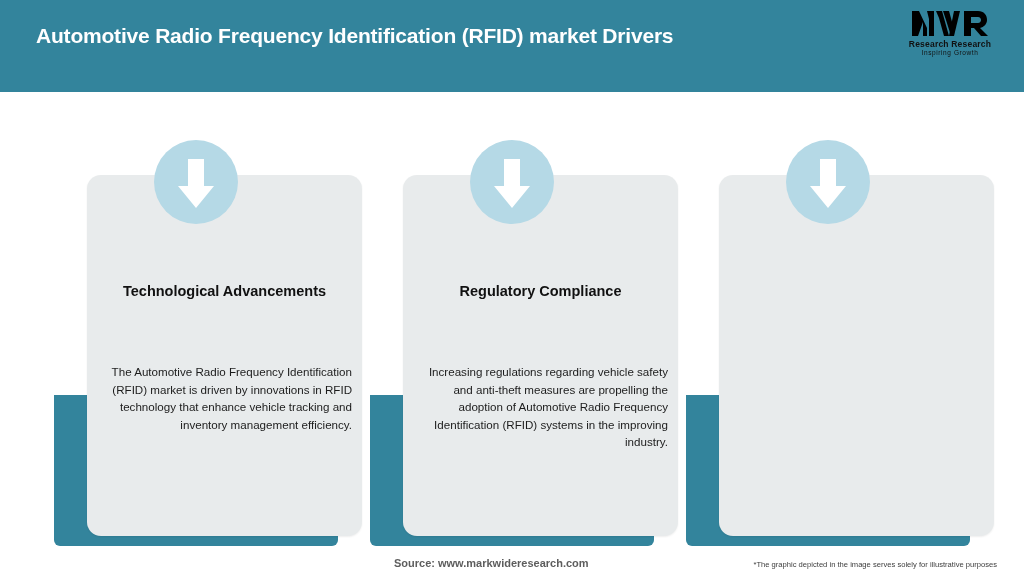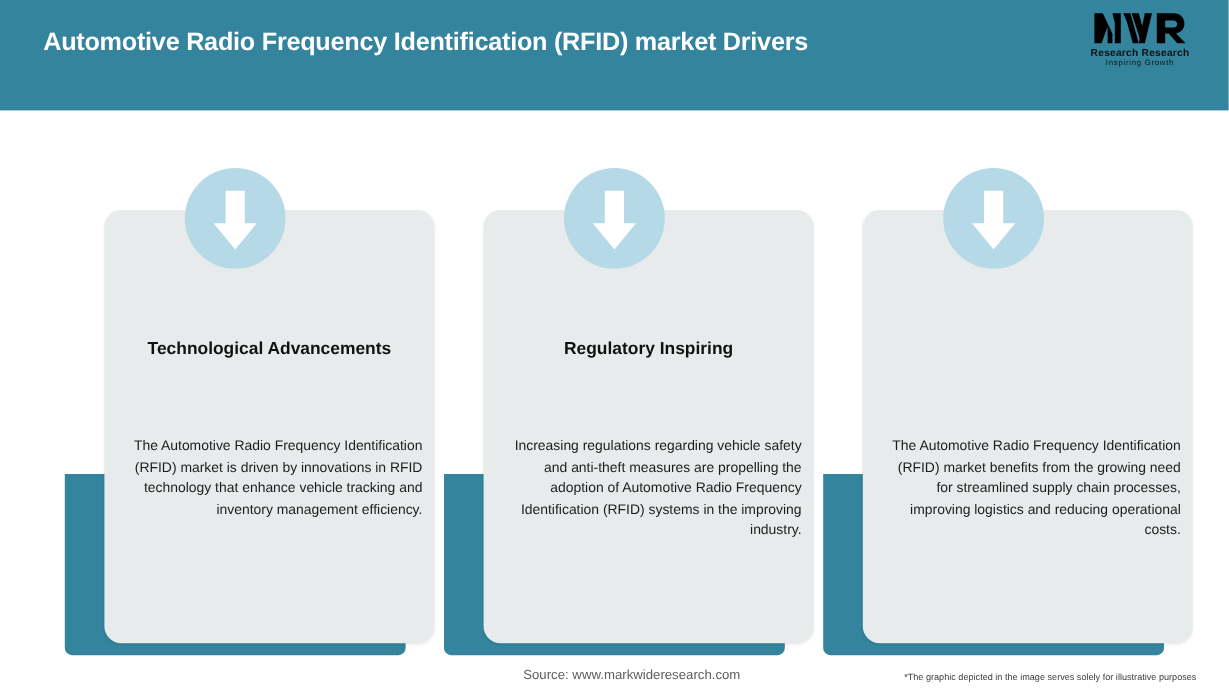--- a/index.html
+++ b/index.html
@@ -128,24 +128,23 @@
     line-height: 17.6px;
     text-align: right;
   }
 
   
   #footer-source {
     position: absolute;
     left: 394px;
     top: 557px;
     font-size: 11px;
-    font-weight: normal;
+    font-weight: bold;
     color: #5d5d5d;
     white-space: nowrap;
-    margin-left: 42px;
   }
   #footer-disclaimer {
     position: absolute;
     right: 27px;
     top: 560px;
     font-size: 7.6px;
     color: #3d3d3d;
     white-space: nowrap;
   }
 </style>
@@ -183,34 +182,33 @@
   <div class="card-icon">
     <svg width="84" height="84" viewBox="0 0 84 84">
       <polygon fill="#ffffff" points="42,68 24,46 34,46 34,19 50,19 50,46 60,46"></polygon>
     </svg>
   </div>
 </div>
 
 <div class="card-wrap" id="card-wrap-1">
   <div class="card-frame"></div>
   <div class="card-body">
-    <div class="card-heading">Regulatory Inspiring</div>
+    <div class="card-heading">Regulatory Compliance</div>
     <div class="card-text">Increasing regulations regarding vehicle safety and anti-theft measures are propelling the adoption of Automotive Radio Frequency Identification (RFID) systems in the improving industry.</div>
   </div>
   <div class="card-icon">
     <svg width="84" height="84" viewBox="0 0 84 84">
       <polygon fill="#ffffff" points="42,68 24,46 34,46 34,19 50,19 50,46 60,46"></polygon>
     </svg>
   </div>
 </div>
 
 <div class="card-wrap" id="card-wrap-2">
   <div class="card-frame"></div>
   <div class="card-body">
-    <div class="card-text">The Automotive Radio Frequency Identification (RFID) market benefits from the growing need for streamlined supply chain processes, improving logistics and reducing operational costs.</div>
   </div>
   <div class="card-icon">
     <svg width="84" height="84" viewBox="0 0 84 84">
       <polygon fill="#ffffff" points="42,68 24,46 34,46 34,19 50,19 50,46 60,46"></polygon>
     </svg>
   </div>
 </div>
 
 <div id="footer-source">Source: www.markwideresearch.com</div>
 <div id="footer-disclaimer">*The graphic depicted in the image serves solely for illustrative purposes</div>

